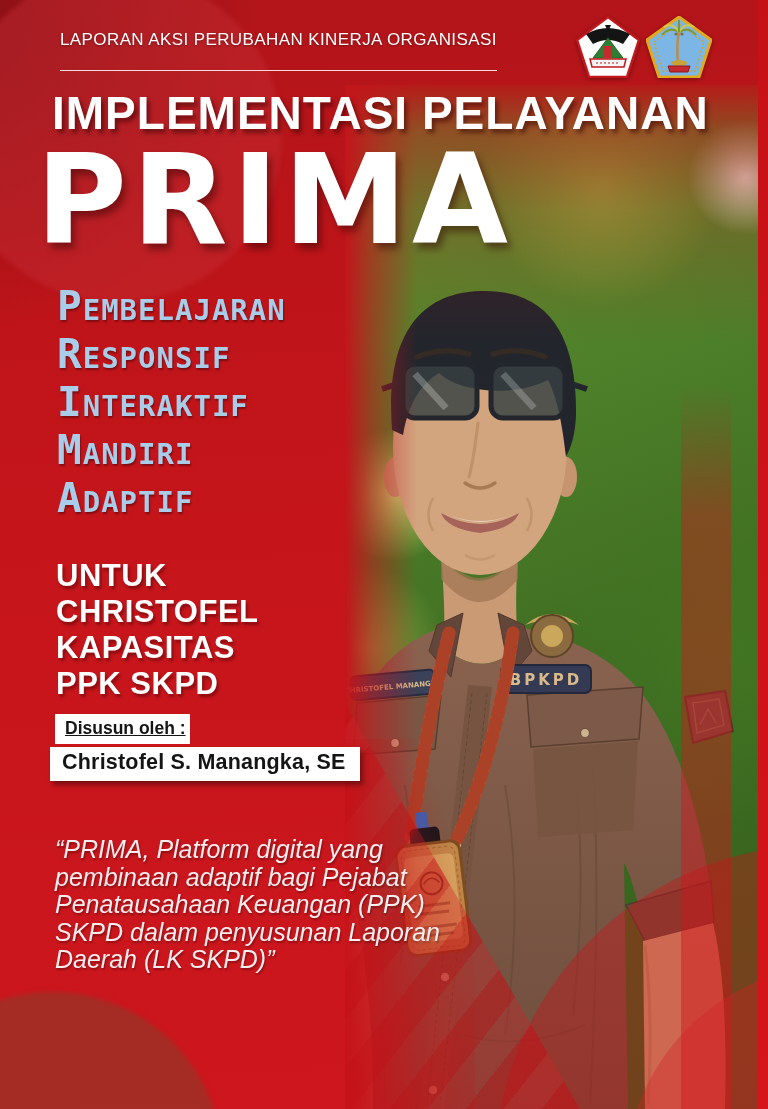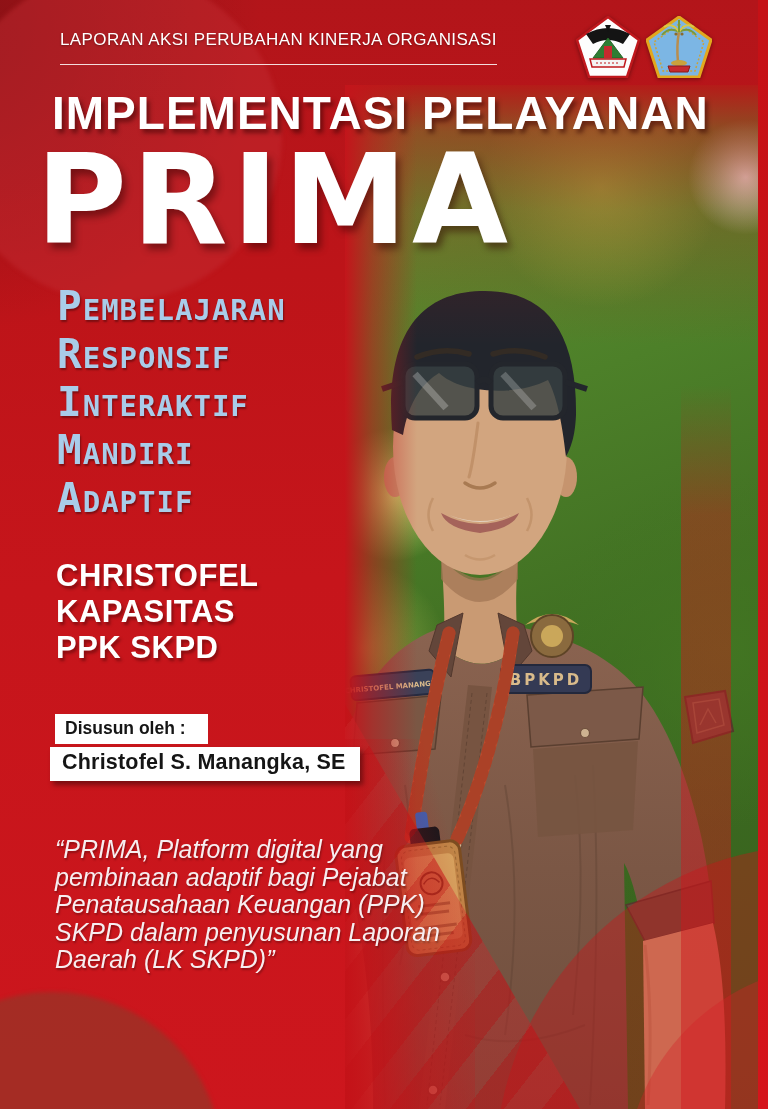--- a/index.html
+++ b/index.html
@@ -40,42 +40,42 @@
     clip-path:polygon(0 0, 100% 100%, 0 100%);
     background:repeating-linear-gradient(-52deg, rgba(198,16,22,.55) 0 30px, rgba(212,32,38,.36) 30px 60px);}
   .ph-corner{position:absolute;left:0;bottom:0;width:130px;height:370px;
     background:linear-gradient(75deg, rgba(196,18,24,.85), rgba(196,18,24,0) 78%);}
   .arc1{position:absolute;left:150px;top:760px;width:650px;height:650px;border-radius:50%;
     background:rgba(202,20,26,.40);}
   .arc2{position:absolute;left:280px;top:880px;width:430px;height:430px;border-radius:50%;
     background:rgba(214,34,40,.36);}
   
   .hdr{position:absolute;left:60px;top:30px;z-index:20;color:#fff;font-size:17px;letter-spacing:.4px;
-    padding-bottom:14px;border-bottom:1.6px solid #f4dcdc;text-shadow:0 1px 2px rgba(0,0,0,.35);}
+    padding-bottom:20px;border-bottom:1.6px solid #f4dcdc;text-shadow:0 1px 2px rgba(0,0,0,.35);}
   .logos{position:absolute;top:16px;left:576px;z-index:20;display:flex;gap:6px;align-items:flex-start;}
   .logos svg{display:block;filter:drop-shadow(0 1px 2px rgba(0,0,0,.4));}
   
   .title1{position:absolute;left:52px;top:86px;z-index:20;color:#fff;font-weight:bold;font-size:46px;
     letter-spacing:1px;white-space:nowrap;text-shadow:3px 4px 4px rgba(45,0,0,.5);}
   .title2{position:absolute;left:36px;top:138px;z-index:20;color:#fff;font-weight:bold;font-size:124px;
     font-family:"DejaVu Sans",sans-serif;letter-spacing:5px;line-height:1;
     text-shadow:4px 6px 7px rgba(45,0,0,.45);}
   
   .acr{position:absolute;left:57px;top:282px;z-index:20;font-family:"DejaVu Sans Mono",monospace;
     color:#a9cce9;font-weight:bold;text-shadow:1px 2px 2px rgba(0,0,0,.35);}
   .acr-line{height:48px;line-height:48px;white-space:nowrap;}
   .acr-first{font-size:41px;letter-spacing:1px;}
   .acr-rest{font-size:29px;letter-spacing:1px;}
   
   .subtitle{position:absolute;left:56px;top:558px;z-index:20;color:#fff;font-weight:bold;
     font-size:31px;line-height:36px;letter-spacing:.5px;text-shadow:2px 3px 3px rgba(45,0,0,.4);}
   
   .author{position:absolute;left:50px;top:714px;z-index:20;}
   .chip{display:inline-block;background:#fff;color:#151515;font-weight:bold;}
-  .chip-label{margin-left:5px;font-size:17.5px;padding:4px 22px 5px 10px;}
+  .chip-label{margin-left:5px;font-size:17.5px;padding:4px 4px 5px 10px;text-decoration:underline;}
   .chip-name{margin-top:3px;font-size:21.5px;padding:3px 14px 6px 12px;
     box-shadow:3px 4px 5px rgba(0,0,0,.4);letter-spacing:.2px;}
   .author .row{display:block;}
   
   .quote{position:absolute;left:55px;top:836px;z-index:20;color:#f7eef0;font-style:italic;
     font-size:25px;line-height:27.5px;text-shadow:1px 2px 2px rgba(0,0,0,.3);}
 </style>
 </head>
 <body>
 
@@ -259,20 +259,21 @@
 
   <div class="acr">
     <div class="acr-line"><span class="acr-first">P</span><span class="acr-rest">EMBELAJARAN</span></div>
     <div class="acr-line"><span class="acr-first">R</span><span class="acr-rest">ESPONSIF</span></div>
     <div class="acr-line"><span class="acr-first">I</span><span class="acr-rest">NTERAKTIF</span></div>
     <div class="acr-line"><span class="acr-first">M</span><span class="acr-rest">ANDIRI</span></div>
     <div class="acr-line"><span class="acr-first">A</span><span class="acr-rest">DAPTIF</span></div>
   </div>
 
   <div class="subtitle">
+    <div>UNTUK</div>
     <div>CHRISTOFEL</div>
     <div>KAPASITAS</div>
     <div>PPK SKPD</div>
   </div>
 
   <div class="author">
     <span class="row"><span class="chip chip-label">Disusun oleh :</span></span>
     <span class="row"><span class="chip chip-name">Christofel S. Manangka, SE</span></span>
   </div>
 

